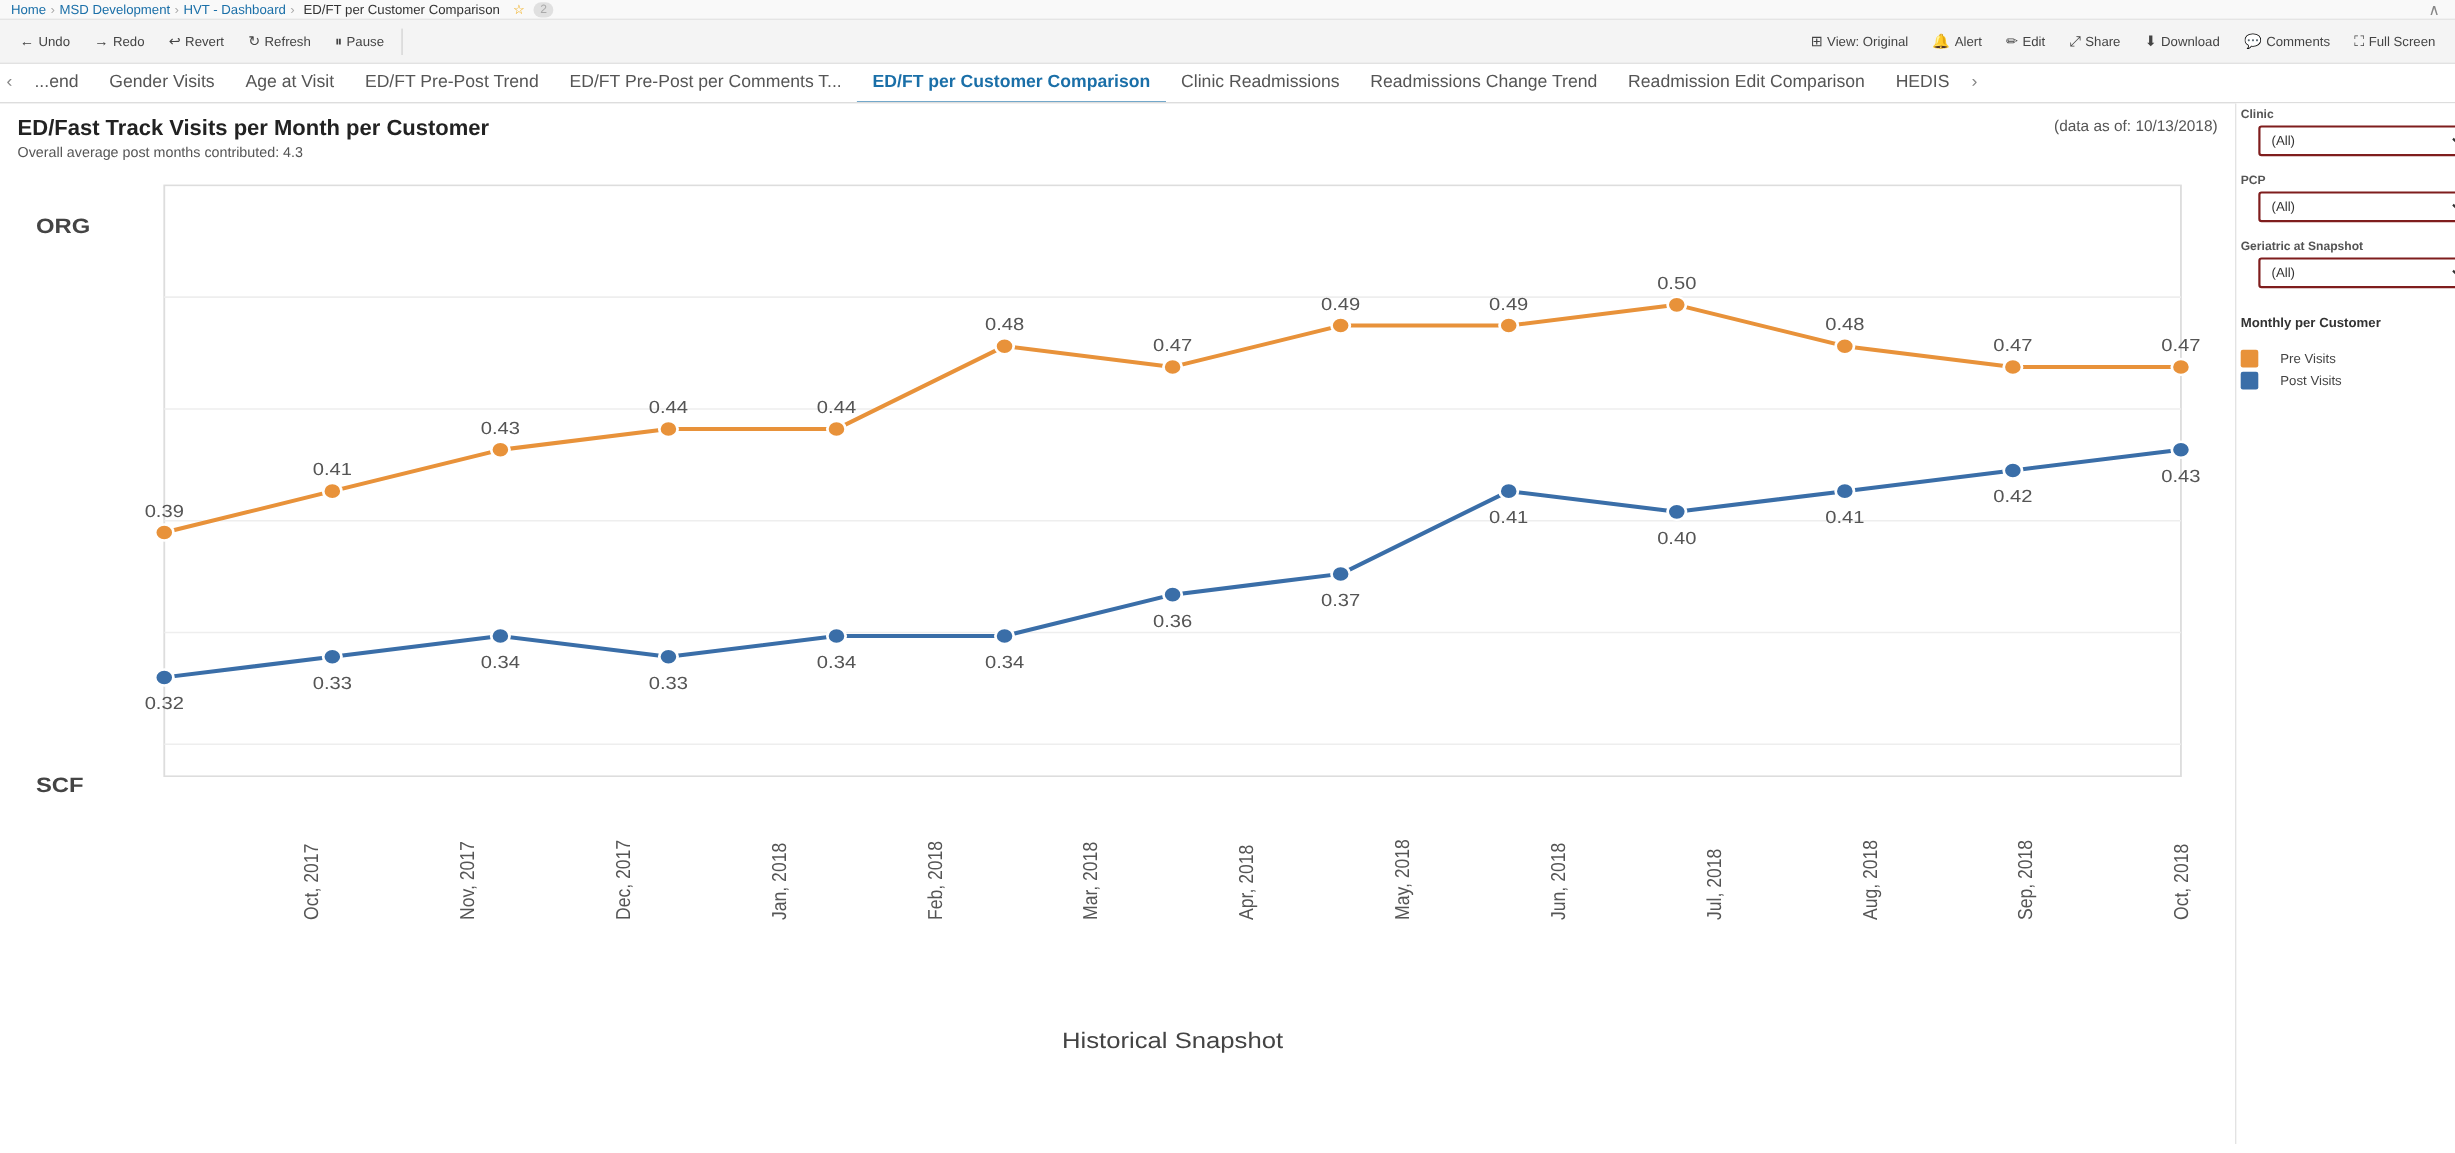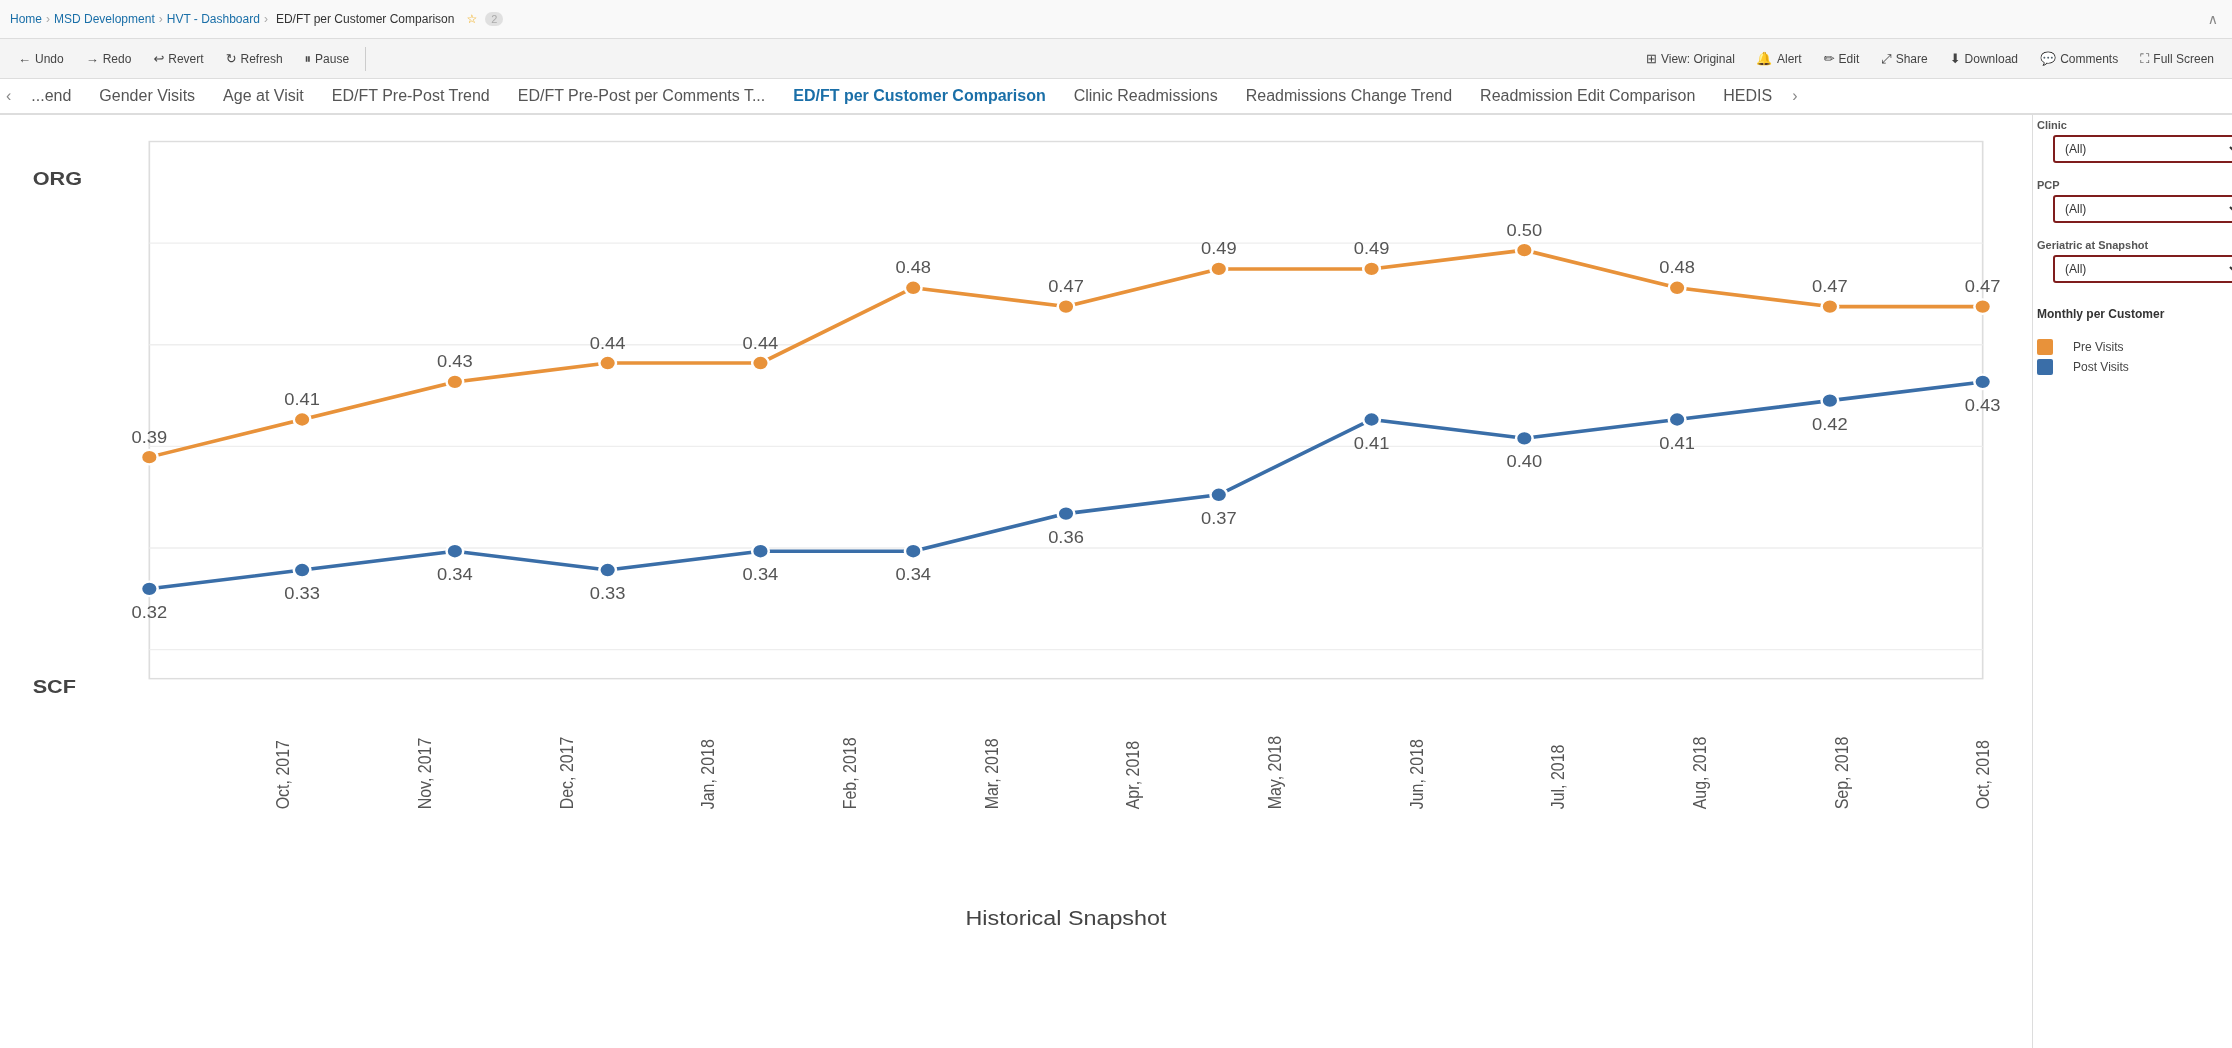--- a/index.html
+++ b/index.html
@@ -2,21 +2,21 @@
 <html><head>
   <meta charset="utf-8">
   <style>
     * { box-sizing: border-box; margin: 0; padding: 0; }
     body { font-family: 'Segoe UI', Arial, sans-serif; font-size: 12px; background: #fff; color: #333; overflow: hidden; }
 
     
     .breadcrumb {
       display: flex; align-items: center; padding: 4px 10px;
       font-size: 12px; color: #555; border-bottom: 1px solid #ddd;
-      background: #f9f9f9; height: 39px;
+      background: #f9f9f9; height: 18px;
     }
     .breadcrumb span { margin: 0 4px; color: #aaa; }
     .breadcrumb a { color: #1a6fa8; text-decoration: none; }
     .breadcrumb .current { color: #333; }
     .breadcrumb .star { color: #f0a500; margin-left: 8px; }
     .breadcrumb .count { background: #e0e0e0; border-radius: 10px; padding: 1px 6px; font-size: 11px; margin-left: 4px; }
     .breadcrumb .collapse-btn { margin-left: auto; color: #888; font-size: 14px; cursor: pointer; }
 
     
     .toolbar {
@@ -153,20 +153,27 @@
   <div class="tab">Clinic Readmissions</div>
   <div class="tab">Readmissions Change Trend</div>
   <div class="tab">Readmission Edit Comparison</div>
   <div class="tab">HEDIS</div>
   <button class="tab-nav-btn">›</button>
 </div>
 
 <div class="main-layout">
 
   <div class="chart-area">
+    <div class="chart-header">
+      <div>
+        <div class="chart-title">ED/Fast Track Visits per Month per Customer</div>
+        <div class="chart-subtitle">Overall average post months contributed: 4.3</div>
+      </div>
+      <div class="chart-date">(data as of: 10/13/2018)</div>
+    </div>
     <div class="chart-container">
       <svg class="chart-svg" id="chart-svg" viewBox="0 0 1200 580" preserveAspectRatio="none">
 
         <text x="10" y="40" font-size="13" fill="#444" font-weight="bold">ORG</text>
         <text x="10" y="390" font-size="13" fill="#444" font-weight="bold">SCF</text>
 
         <rect x="80" y="10" width="1100" height="370" fill="white" stroke="#ddd" stroke-width="1"></rect>
 
         <line x1="80" y1="80" x2="1180" y2="80" stroke="#eee" stroke-width="1"></line>
         <line x1="80" y1="150" x2="1180" y2="150" stroke="#eee" stroke-width="1"></line>

